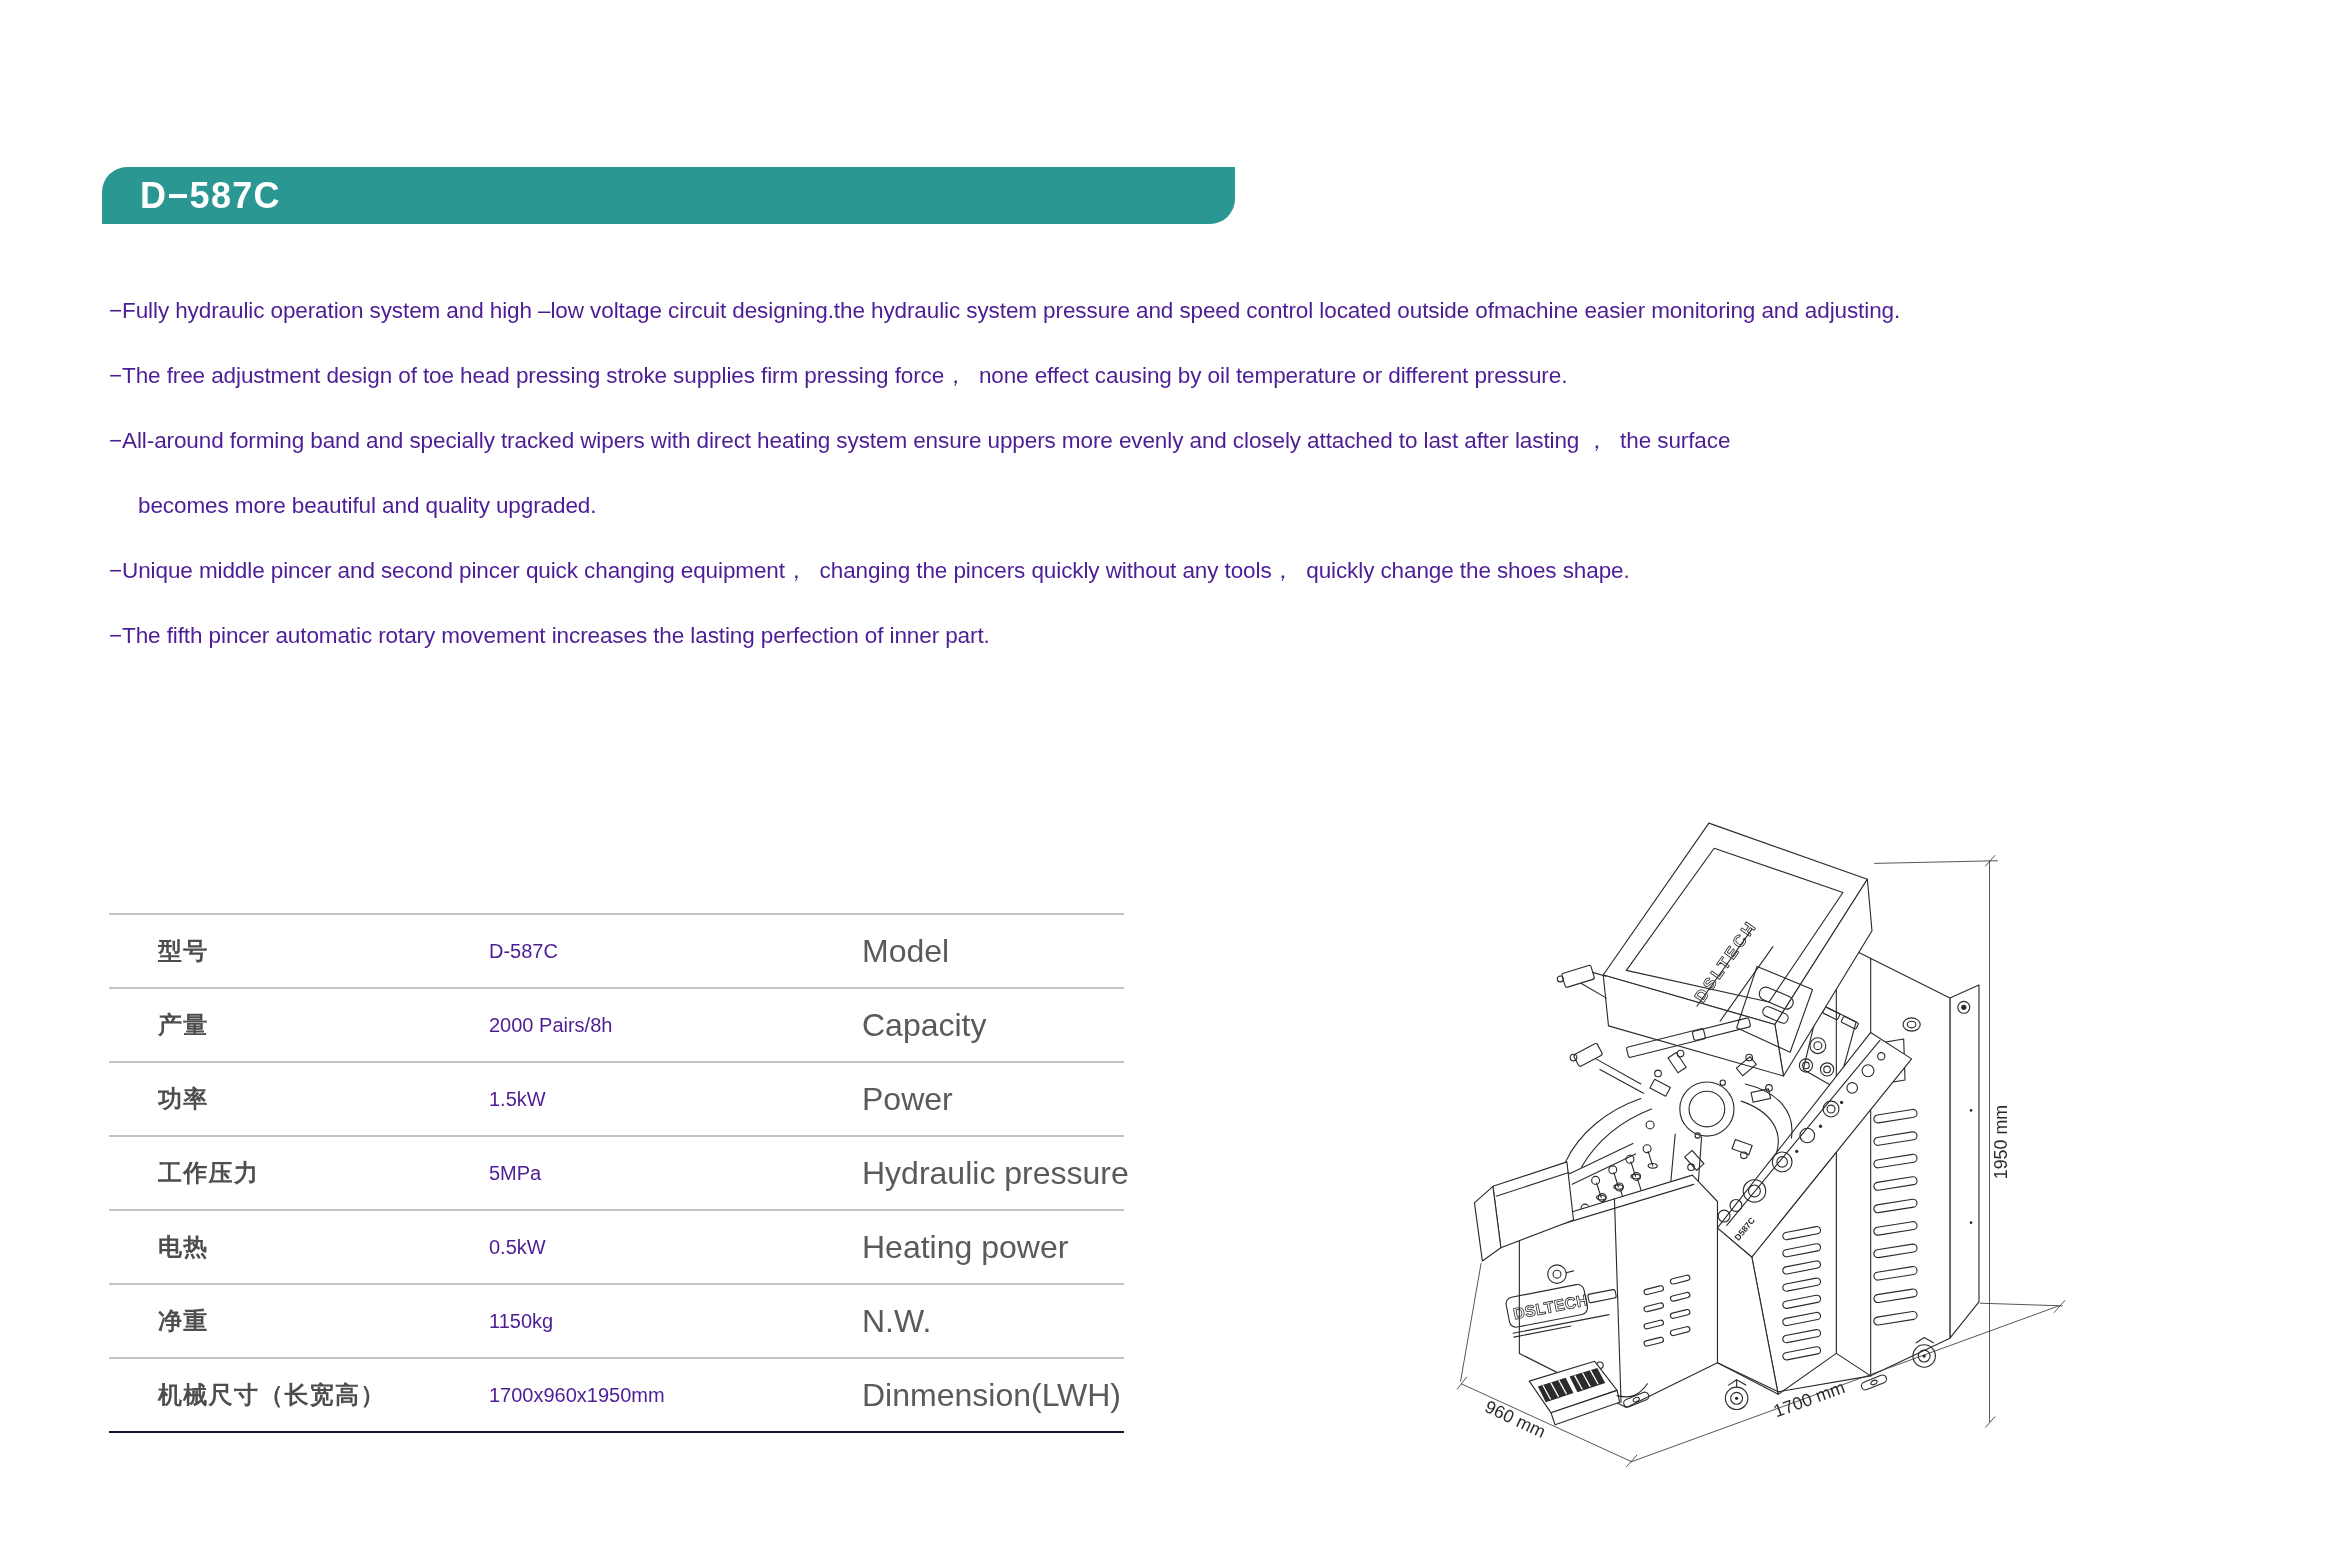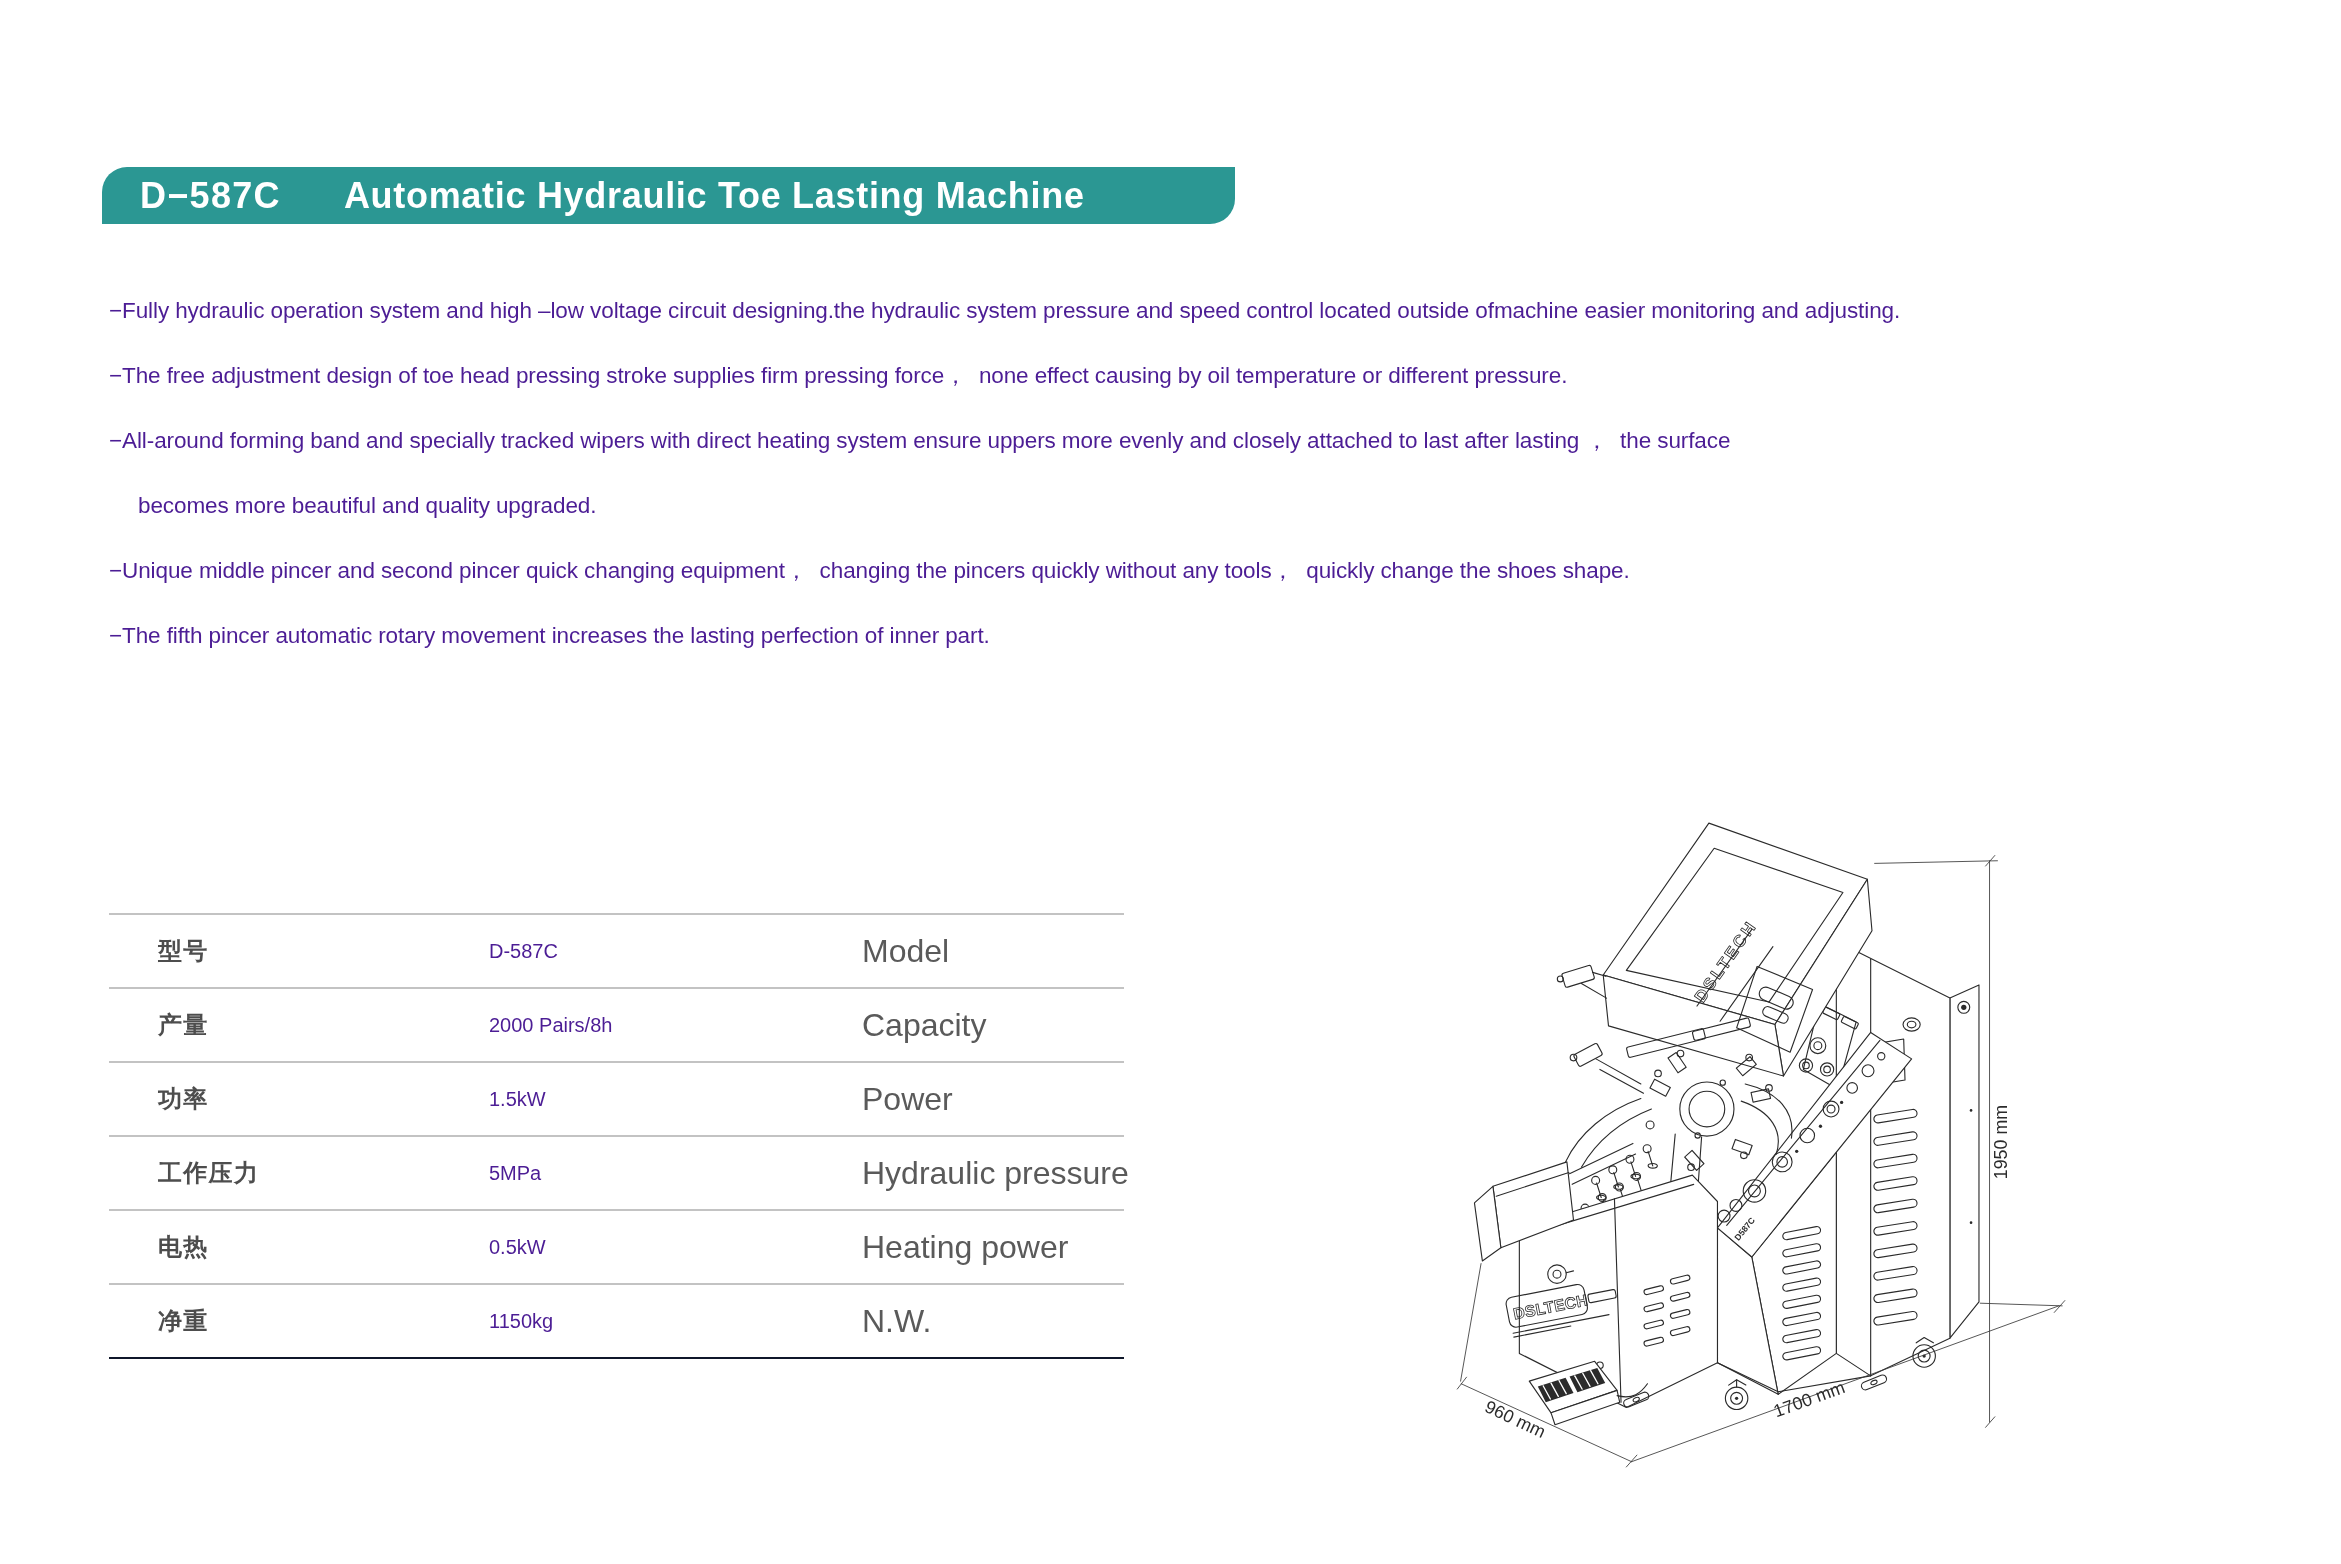--- a/index.html
+++ b/index.html
@@ -41,21 +41,20 @@
   .diagram .wln{stroke:#ffffff;stroke-width:2;}
   .diagram .dim{stroke:#3a3a3a;stroke-width:1.3;}
   .diagram text{fill:#2b2b2b;stroke:none;font-family:"Liberation Sans",sans-serif;}
   .diagram text.outline{fill:none;stroke:#2b2b2b;stroke-width:1.2;font-weight:bold;}
 </style>
 </head>
 <body>
 
 <div class="banner">
   <span class="banner-model">D−587C</span>
-  <span class="banner-title">Automatic Hydraulic Toe Lasting Machine</span>
 </div>
 
 <div class="features">
   <div class="feature">−Fully hydraulic operation system and high –low voltage circuit designing.the hydraulic system pressure and speed control located outside ofmachine easier monitoring and adjusting.</div>
   <div class="feature">−The free adjustment design of toe head pressing stroke supplies firm pressing force，  none effect causing by oil temperature or different pressure.</div>
   <div class="feature">−All-around forming band and specially tracked wipers with direct heating system ensure uppers more evenly and closely attached to last after lasting ，  the surface</div>
   <div class="feature cont">becomes more beautiful and quality upgraded.</div>
   <div class="feature">−Unique middle pincer and second pincer quick changing equipment，  changing the pincers quickly without any tools，  quickly change the shoes shape.</div>
   <div class="feature">−The fifth pincer automatic rotary movement increases the lasting perfection of inner part.</div>
 </div>
@@ -83,20 +82,25 @@
   </div>
   <div class="spec-row">
     <div class="cell-cn">电热</div>
     <div class="cell-val">0.5kW</div>
     <div class="cell-en">Heating power</div>
   </div>
   <div class="spec-row">
     <div class="cell-cn">净重</div>
     <div class="cell-val">1150kg</div>
     <div class="cell-en">N.W.</div>
+  </div>
+  <div class="spec-row">
+    <div class="cell-cn">机械尺寸（长宽高）</div>
+    <div class="cell-val">1700x960x1950mm</div>
+    <div class="cell-en">Dinmension(LWH)</div>
   </div>
 </div>
 
 <svg class="diagram" viewBox="0 0 1030 1060">
   <defs>
     <g id="slatW">
         <rect x="0" y="0" width="66" height="12" rx="6"></rect>
       </g>
     <g id="slatA">
         <rect x="0" y="0" width="58" height="11" rx="5.5"></rect>

